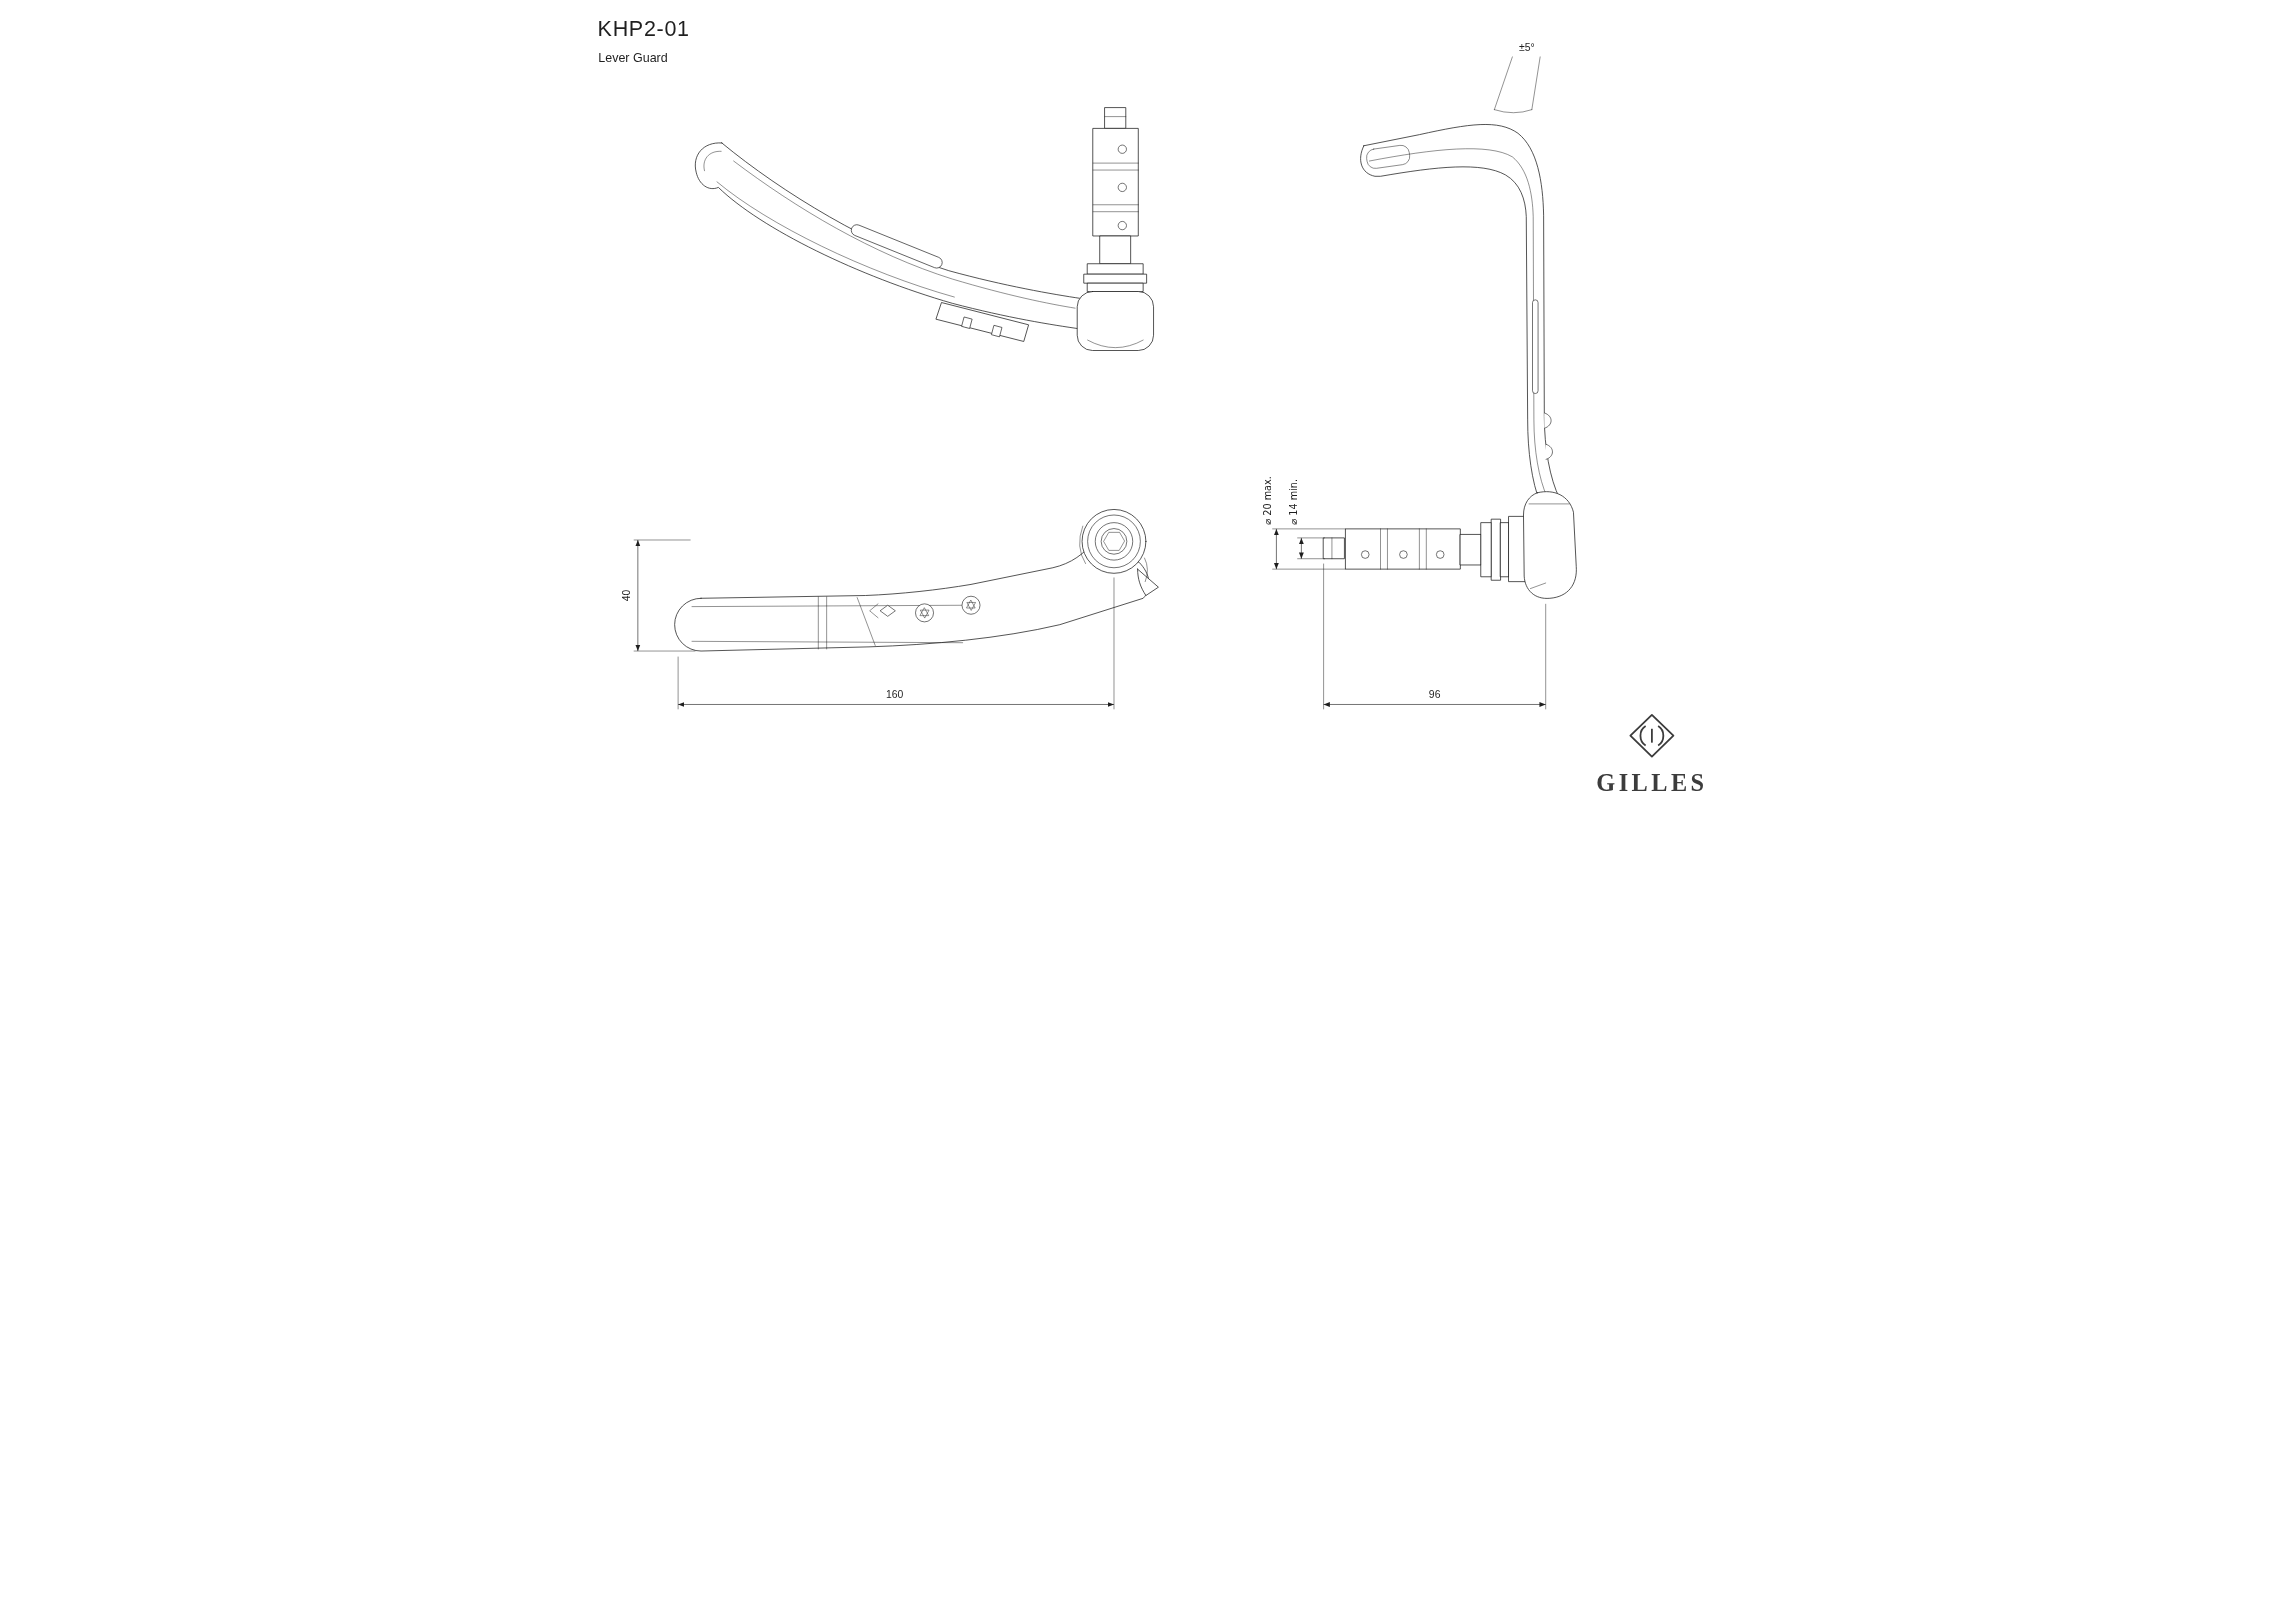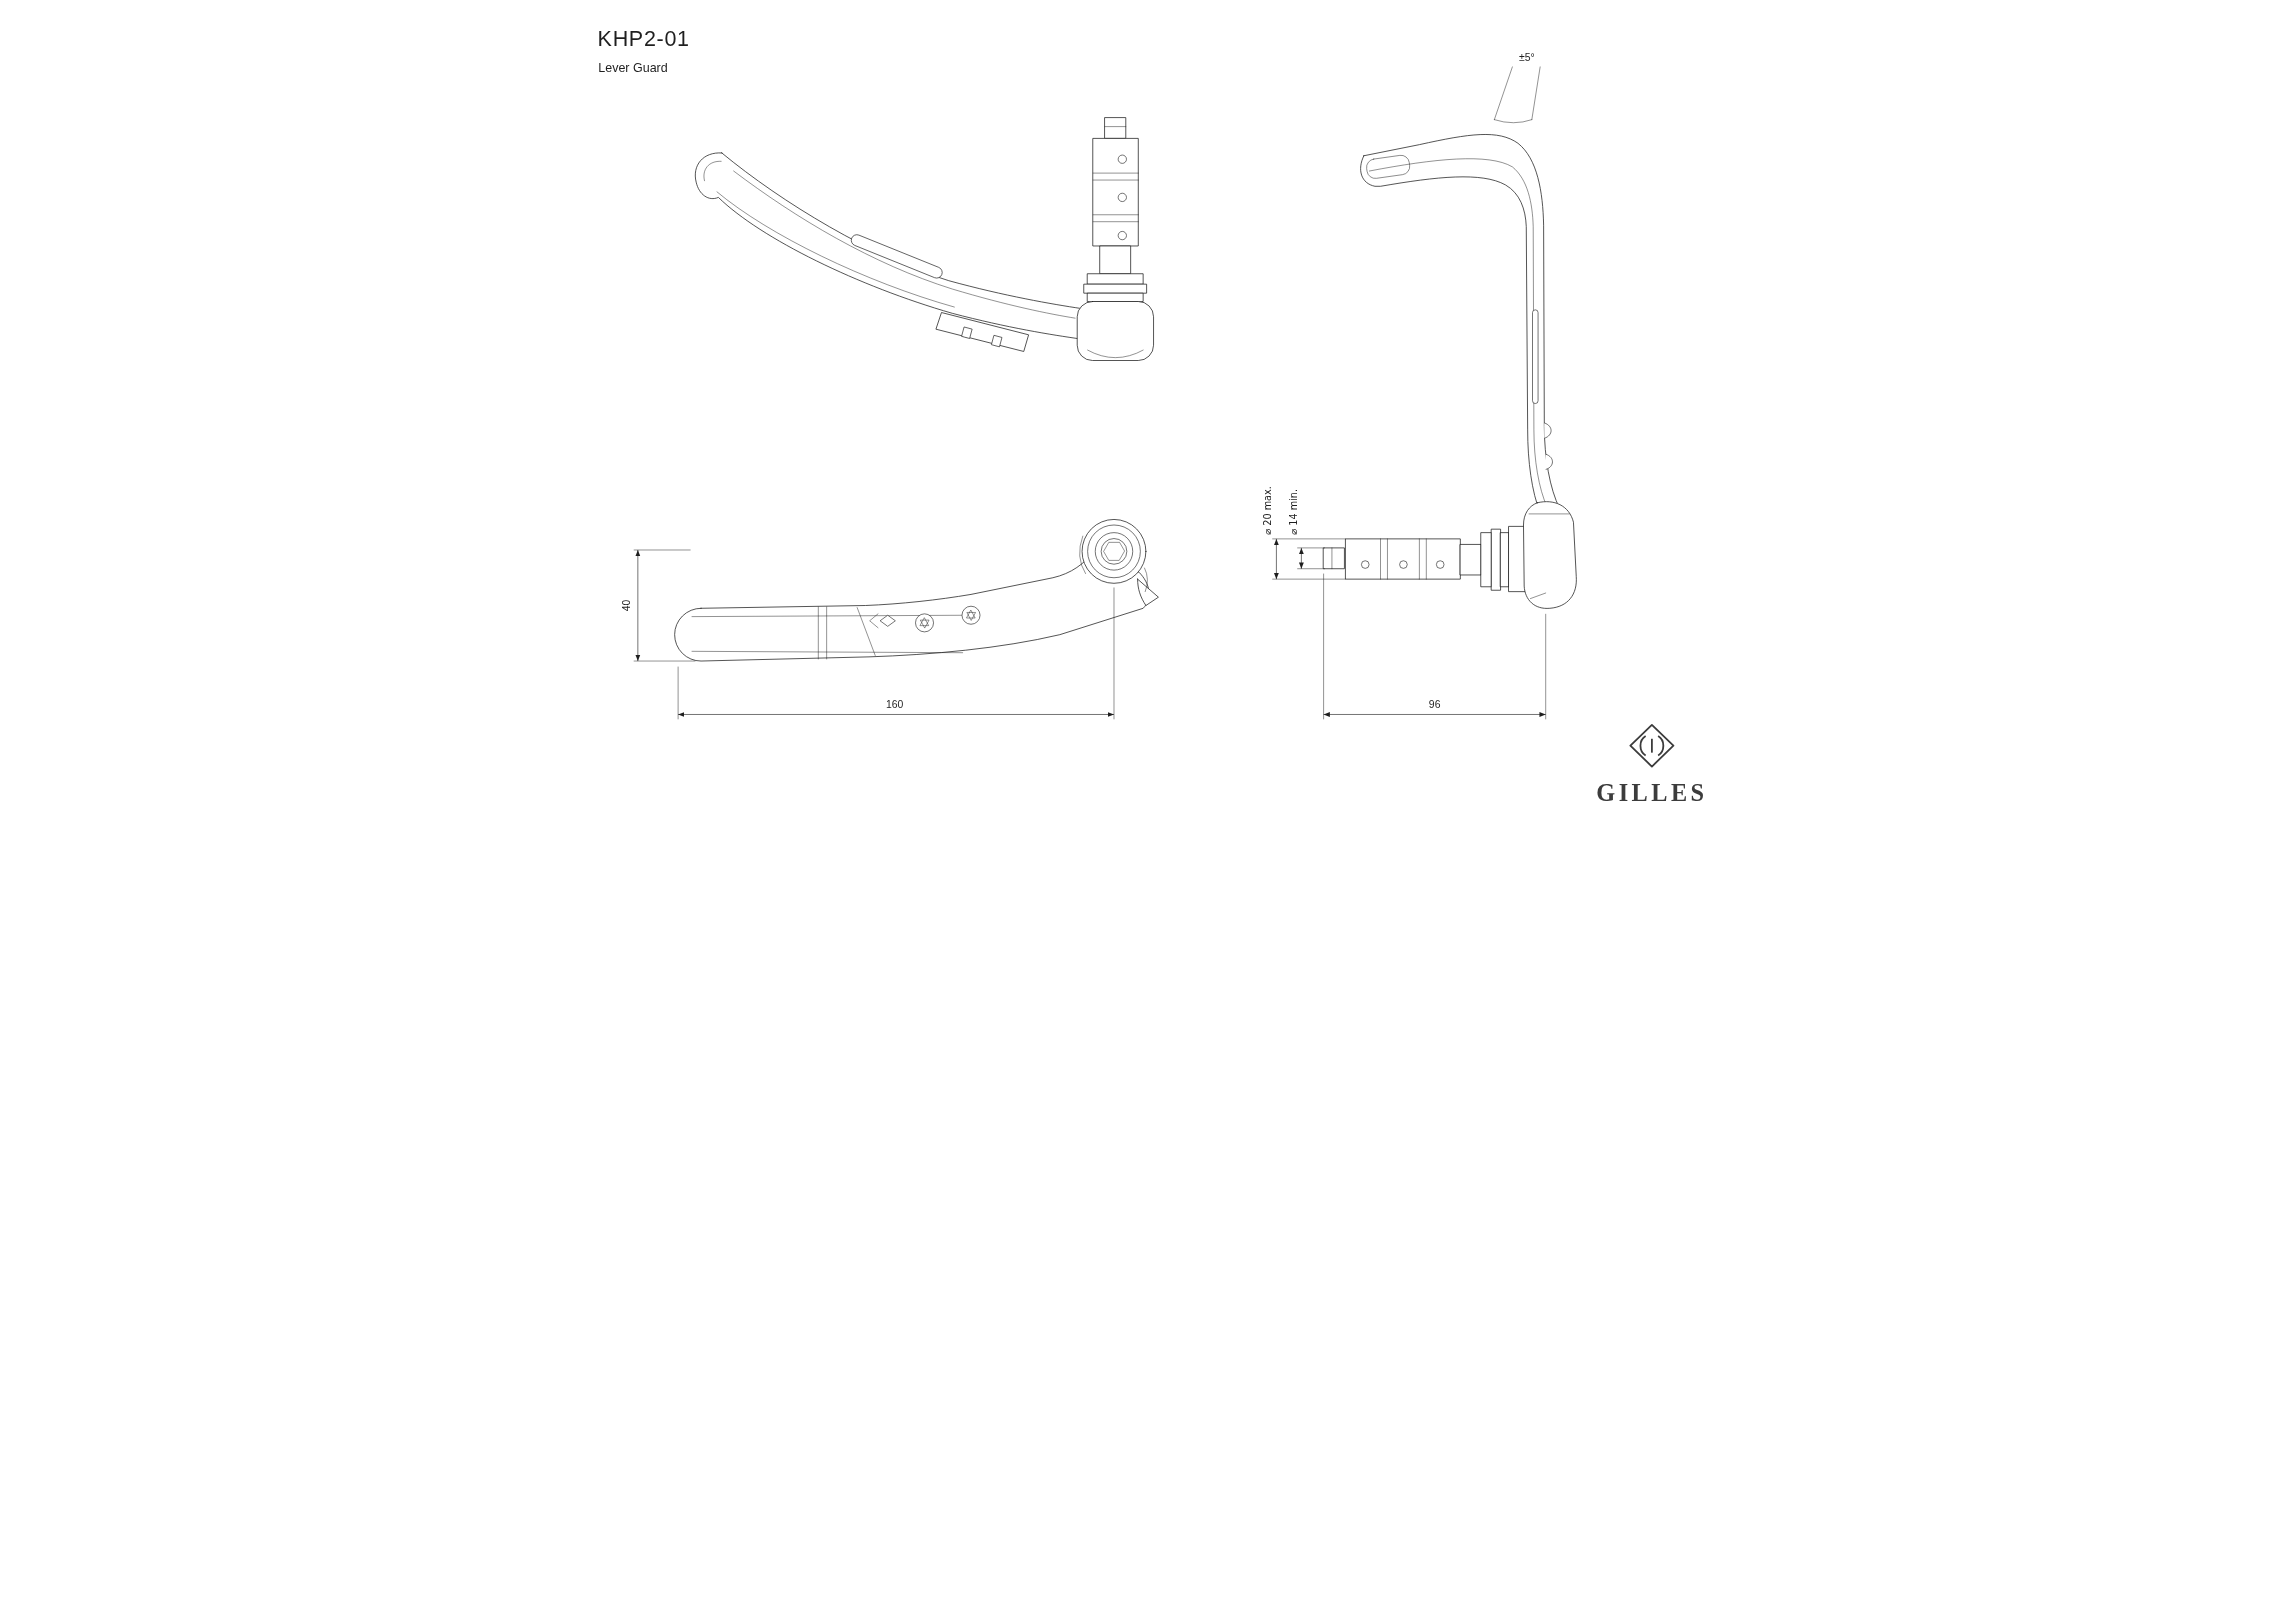--- a/index.html
+++ b/index.html
@@ -1,16 +1,16 @@
 <!DOCTYPE html>
 <html style="font-size:11px"><head>
 <meta charset="utf-8">
 <style>
   html,body{margin:0;padding:0;background:#ffffff;}
-  .sheet{width:100%;max-width:1148px;margin:10px auto;background:#fff;}
+  .sheet{width:100%;max-width:1148px;margin:0 auto;background:#fff;}
   svg{display:block;width:100%;height:auto;}
   .ol{fill:#ffffff;stroke:#1f1f1f;stroke-width:1.1;stroke-linejoin:round;stroke-linecap:round;}
   .thin{fill:none;stroke:#1f1f1f;stroke-width:0.7;stroke-linecap:round;}
   .dim{fill:none;stroke:#1f1f1f;stroke-width:0.9;}
   .ext{fill:none;stroke:#1f1f1f;stroke-width:0.7;}
   .detail{fill:#ffffff;stroke:#1f1f1f;stroke-width:0.9;}
   text{fill:#1f1f1f;}
   .title-txt{font-family:"Liberation Sans",sans-serif;font-size:31px;letter-spacing:1px;}
   .subtitle-txt{font-family:"Liberation Sans",sans-serif;font-size:18px;}
   .label{font-family:"Liberation Sans",sans-serif;font-size:15px;}

